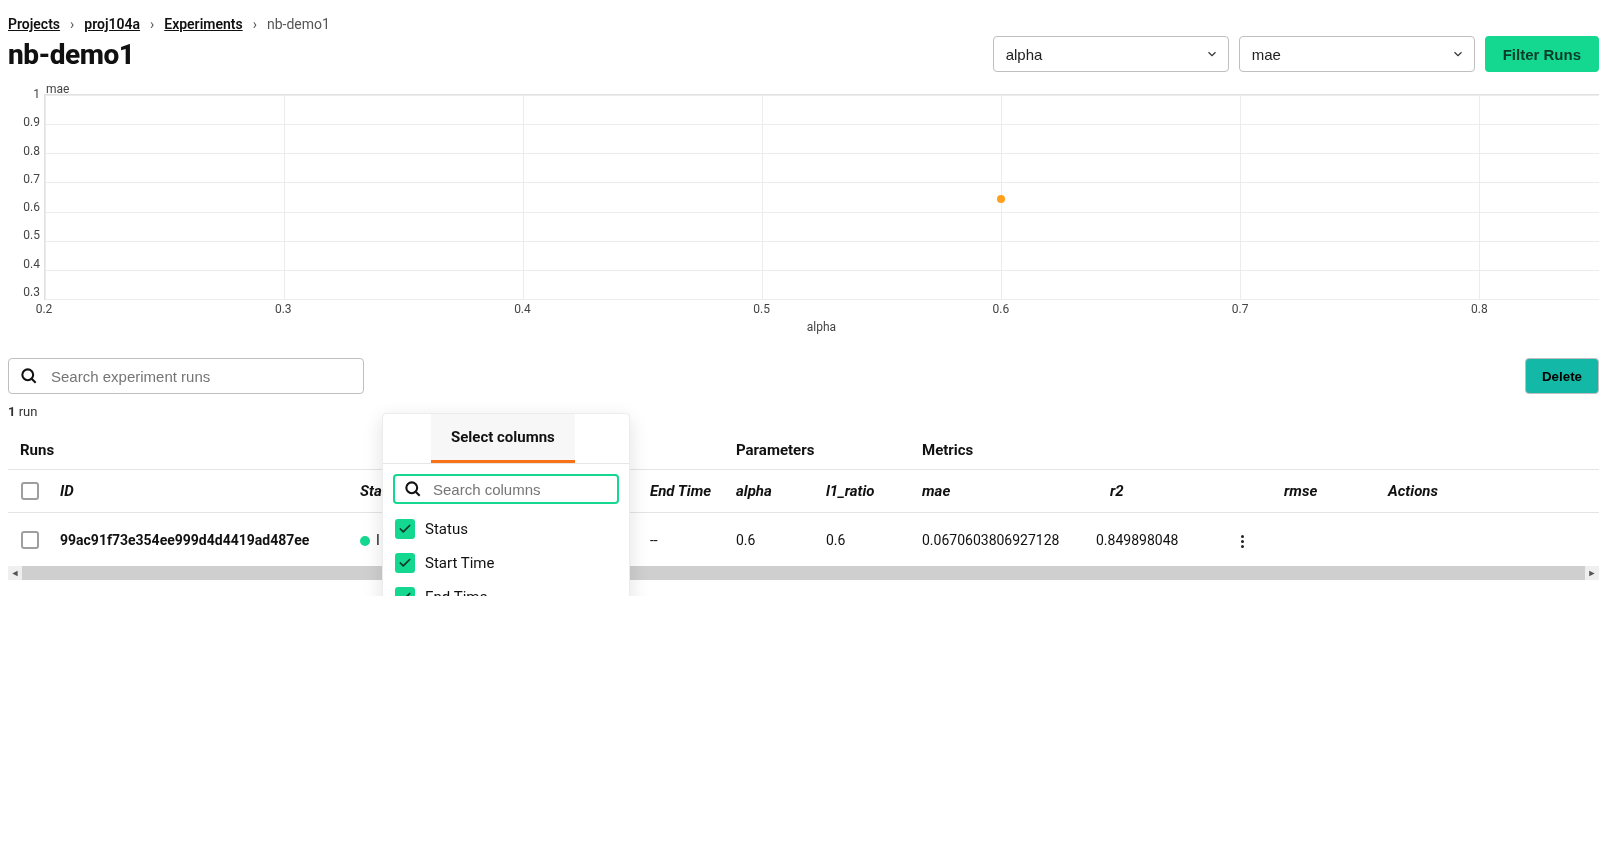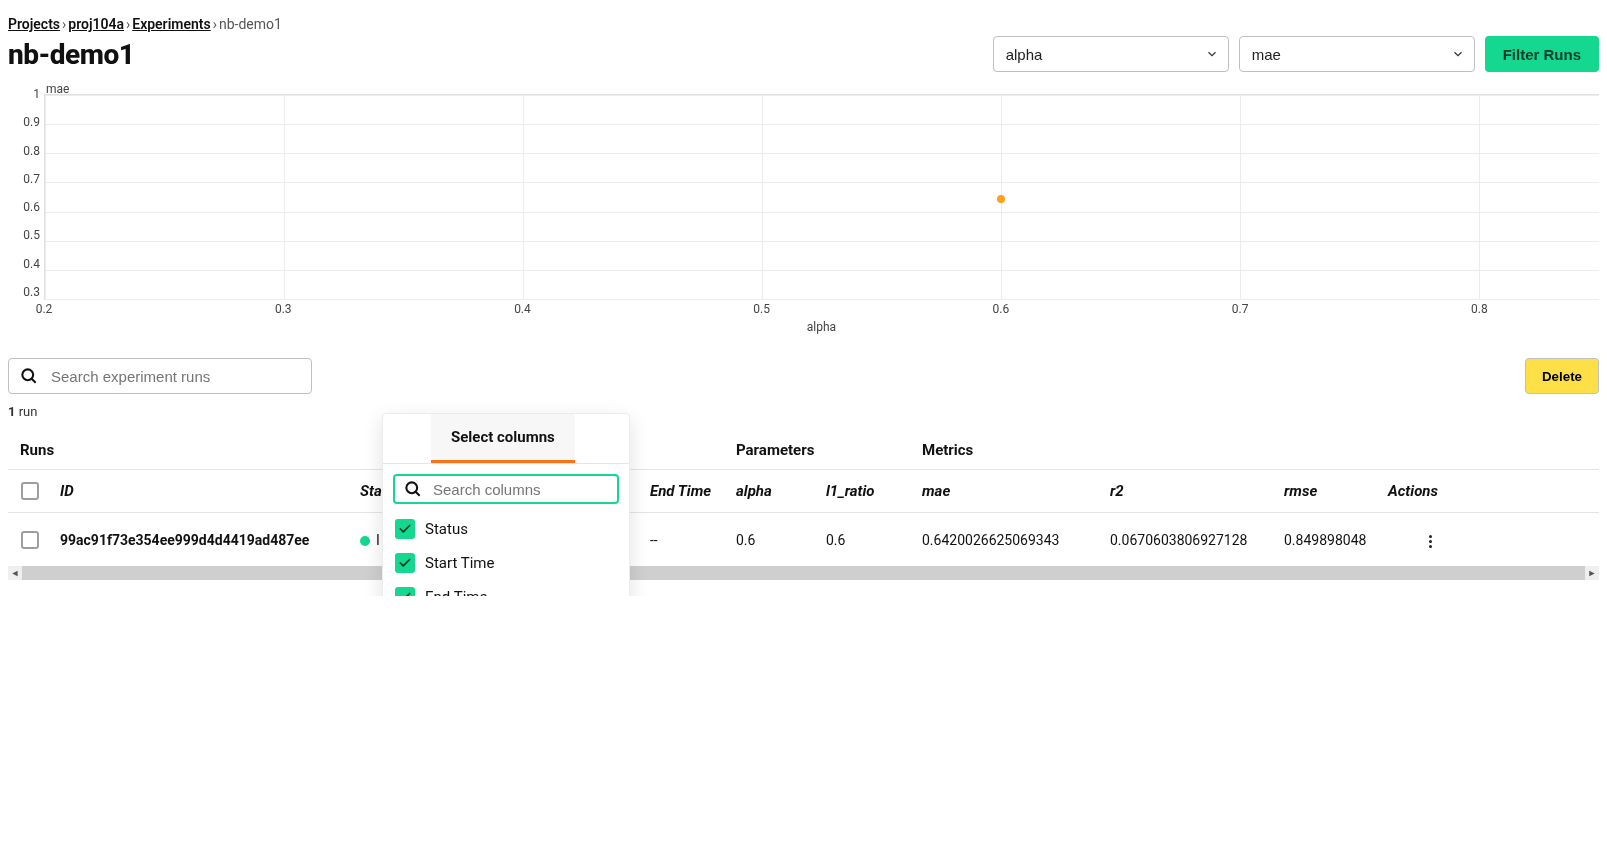--- a/index.html
+++ b/index.html
@@ -9,21 +9,21 @@
     font-family: -apple-system, BlinkMacSystemFont, "Segoe UI", Roboto, Arial, sans-serif;
     font-size: 14px;
     color: #111;
     background: #fff;
   }
 
   
   .breadcrumb {
     display: flex;
     align-items: center;
-    gap: 2px;
+    gap: 10px;
     font-size: 14px;
     margin-bottom: 4px;
   }
   .breadcrumb .crumb-link {
     text-decoration: underline;
     font-weight: 600;
     cursor: pointer;
   }
   .breadcrumb .sep { color: #555; }
   .breadcrumb .crumb-current {
@@ -73,21 +73,21 @@
     border-radius: 4px;
     background: #14d790;
     color: #073b2a;
     font-weight: 700;
     font-size: 15px;
     padding: 0 18px;
     cursor: pointer;
   }
   .btn-outline {
     height: 36px;
-    background: #fde047;
+    background: #14b8a6;
     border: 1px solid #bfbfbf;
     border-radius: 4px;
     padding: 0 16px;
     font-weight: 700;
     cursor: pointer;
   }
 
   
   .chart-wrap {
     margin-top: 14px;
@@ -167,21 +167,21 @@
   }
 
   
   .search-row {
     display: flex;
     align-items: center;
     margin-top: 24px;
     gap: 8px;
   }
   .search-box {
-    width: 304px;
+    width: 356px;
     height: 36px;
     border: 1px solid #bfbfbf;
     border-radius: 4px;
     display: flex;
     align-items: center;
     padding: 0 10px;
     gap: 10px;
   }
   .search-box input {
     border: none;
@@ -490,21 +490,20 @@
     <div class="cell w-check">
       <div class="checkbox"></div>
     </div>
     <div class="cell w-id id-text">99ac91f73e354ee999d4d4419ad487ee</div>
     <div class="cell w-status">
       <span class="status-dot"></span><span>I</span>
     </div>
     <div class="cell w-end">--</div>
     <div class="cell w-alpha">0.6</div>
     <div class="cell w-l1">0.6</div>
-    <div class="cell w-mae">0.6420026625069343</div>
     <div class="cell w-r2">0.0670603806927128</div>
     <div class="cell w-rmse">0.849898048</div>
     <div class="cell w-act">
       <span class="kebab">
           <span></span>
           <span></span>
           <span></span>
         </span>
     </div>
   </div>

